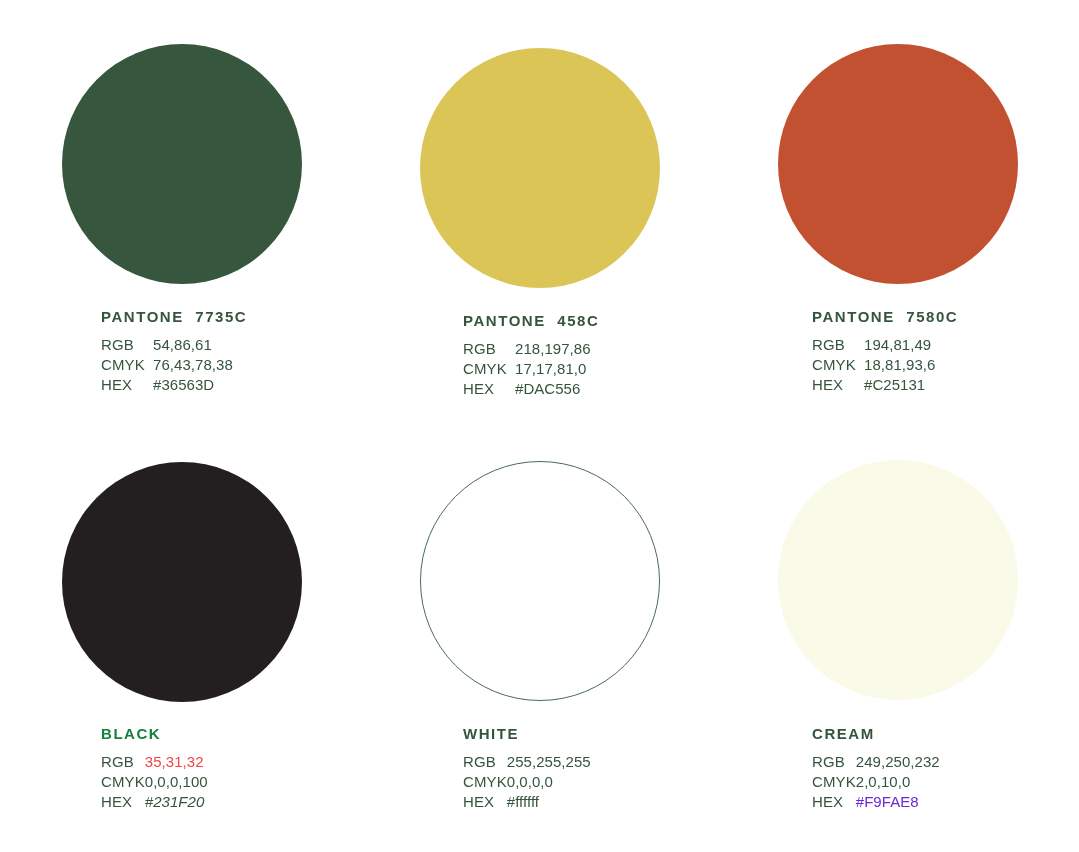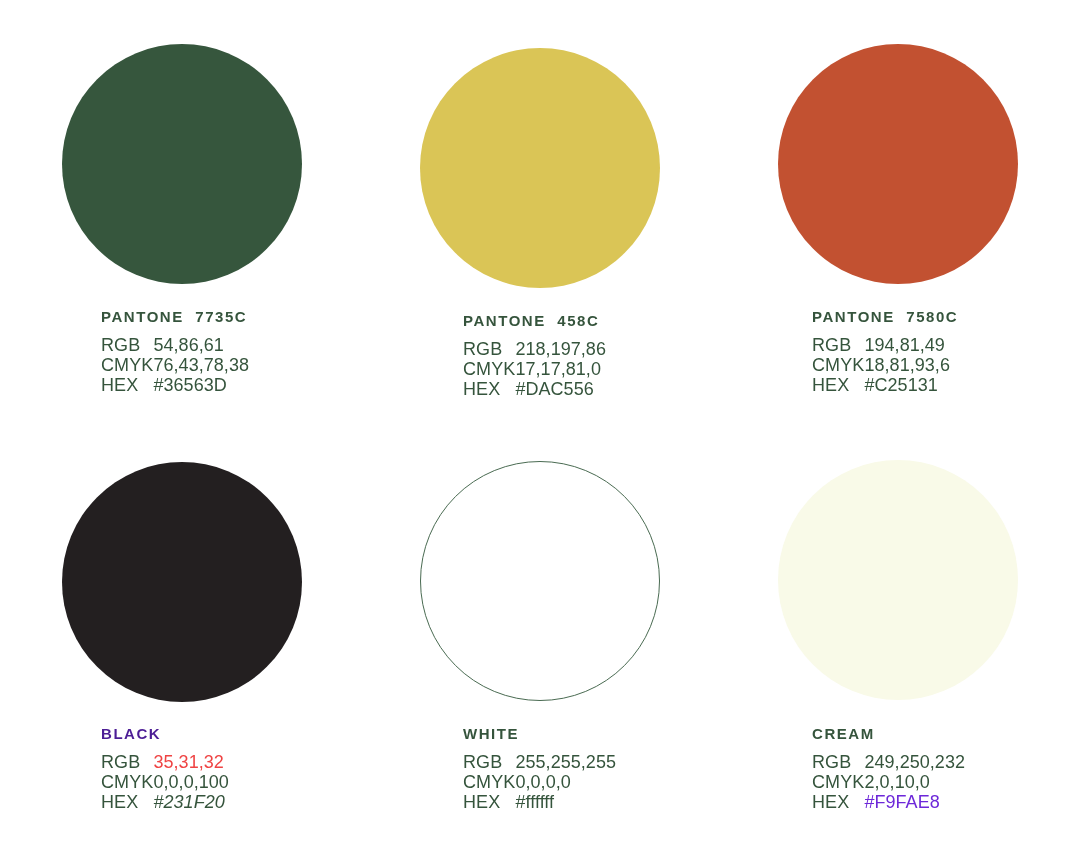--- a/index.html
+++ b/index.html
@@ -47,21 +47,21 @@
     line-height: 1;
   }
 
   .spec-table {
     border-collapse: collapse;
     border-spacing: 0;
   }
 
   .spec-row > td {
     padding: 0;
-    font-size: 18px;
+    font-size: 15px;
     line-height: 20px;
     color: #35543C;
     white-space: pre;
     vertical-align: top;
   }
 
   .spec-label {
     width: 52px;
     letter-spacing: 0.1px;
   }
@@ -136,21 +136,21 @@
               <td class="spec-label" style="color: rgb(53, 84, 60);">HEX</td>
               <td class="spec-value" style="color: rgb(53, 84, 60);">#C25131</td>
             </tr>
           </tbody>
         </table>
       </div>
     </div>
     <div class="swatch">
       <div class="swatch-disc" title="BLACK" style="left: 62px; top: 462px; width: 240px; height: 240px; background: rgb(35, 31, 32);"></div>
       <div class="swatch-info" style="left: 101px; top: 726px;">
-        <div class="swatch-title" style="color: #4c1d95;">BLACK</div>
+        <div class="swatch-title" style="color: #15803d;">BLACK</div>
         <table class="spec-table">
           <tbody>
             <tr class="spec-row">
               <td class="spec-label" style="color: rgb(53, 84, 60);">RGB</td>
               <td class="spec-value" style="color: #ef4444;">35,31,32</td>
             </tr>
             <tr class="spec-row">
               <td class="spec-label" style="color: rgb(53, 84, 60);">CMYK</td>
               <td class="spec-value" style="color: rgb(53, 84, 60);">0,0,0,100</td>
             </tr>

